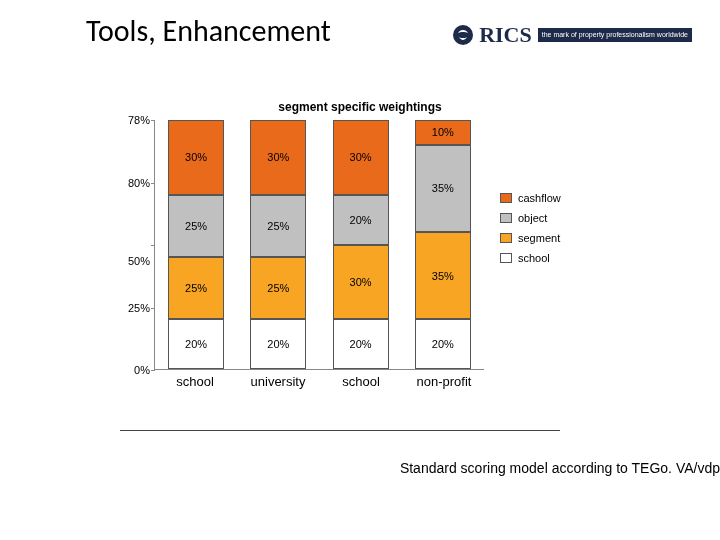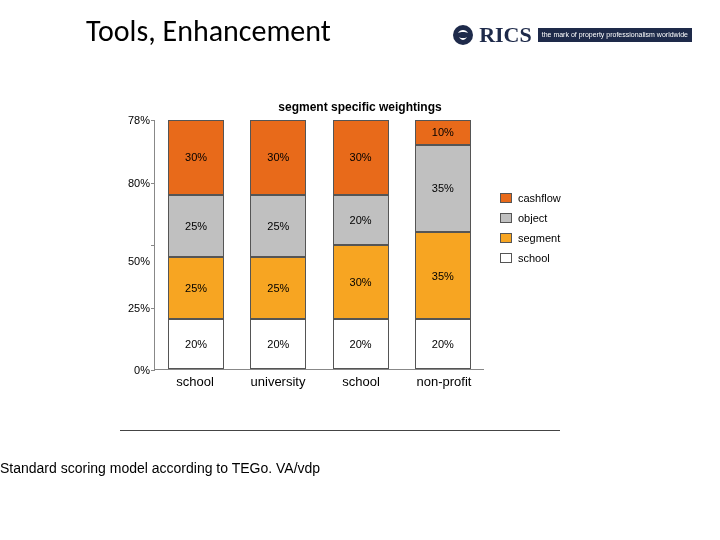--- a/index.html
+++ b/index.html
@@ -151,21 +151,21 @@
     top: 430px;
     width: 440px;
     height: 1px;
     background: #444;
   }
   .caption {
     position: absolute;
     top: 460px;
     left: 0;
     width: 100%;
-    text-align: left;
+    text-align: right;
     font-size: 14px;
     color: #000;
   }
 </style>
 </head>
 <body>
 
 <div class="slide-title">
   <span>Tools, Enhancement</span><br>
 </div>

